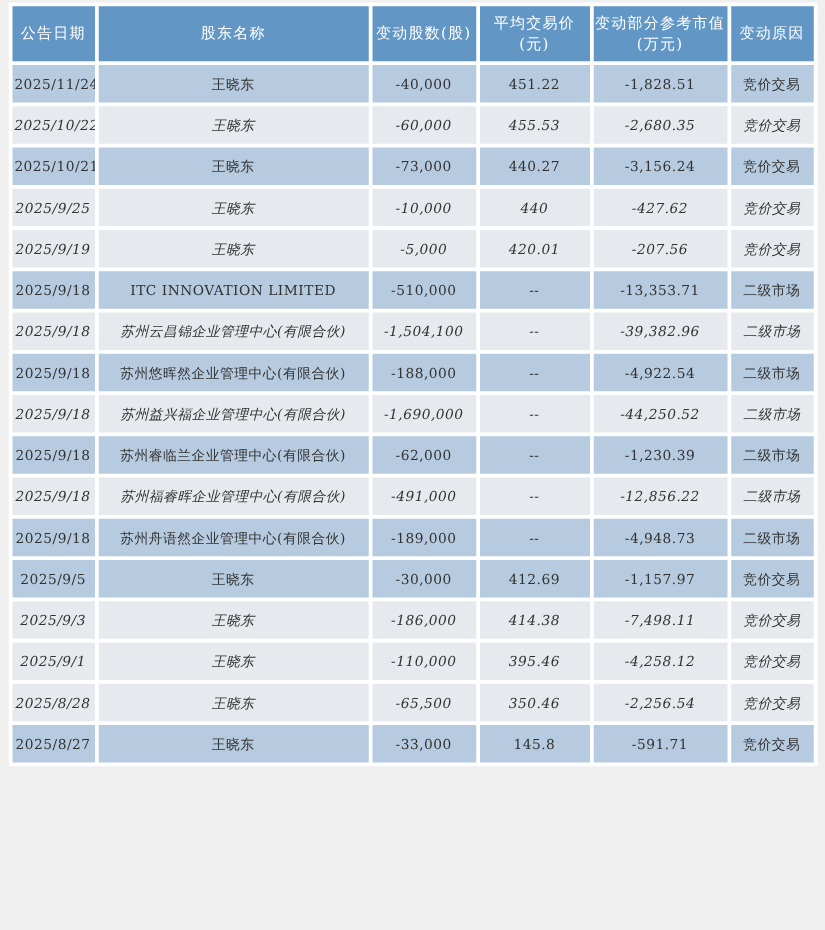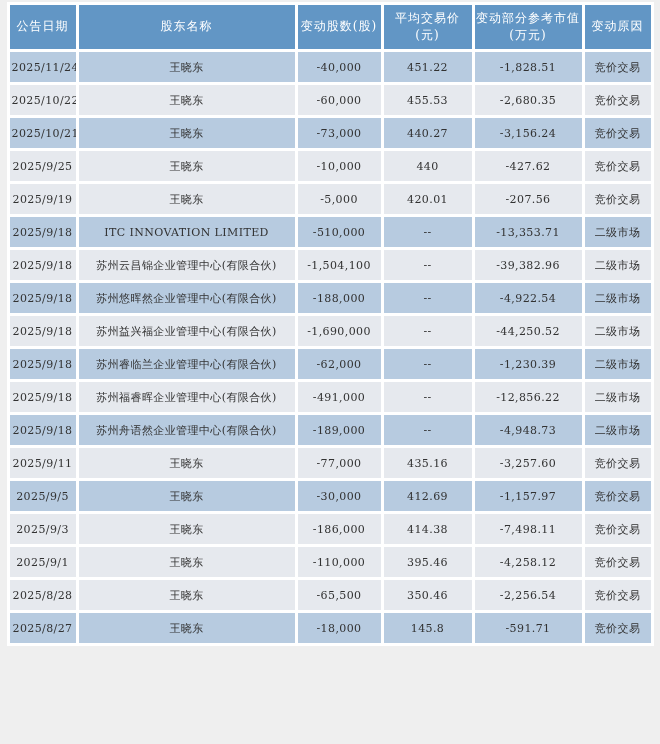--- a/index.html
+++ b/index.html
@@ -47,21 +47,21 @@
     font-size: 11px;
     color: var(--cell-text);
     text-align: center;
     vertical-align: middle;
     padding: 0 2px;
     letter-spacing: 0.4px;
     white-space: nowrap;
     overflow: hidden;
   }
   tr.dark td  { background: var(--row-dark); }
-  tr.light td { background: var(--row-light); }
+  tr.light td { background: var(--row-light); font-style: italic; }
 </style>
 </head>
 <body>
 
 <table class="holdings">
   <colgroup>
     <col style="width:66px">
     <col style="width:216px">
     <col style="width:83px">
     <col style="width:88px">
@@ -170,28 +170,20 @@
         <td>二级市场</td>
       </tr>
       <tr class="dark">
         <td>2025/9/18</td>
         <td>苏州舟语然企业管理中心(有限合伙)</td>
         <td>-189,000</td>
         <td>--</td>
         <td>-4,948.73</td>
         <td>二级市场</td>
       </tr>
-      <tr class="light">
-        <td>2025/9/11</td>
-        <td>王晓东</td>
-        <td>-77,000</td>
-        <td>435.16</td>
-        <td>-3,257.60</td>
-        <td>竞价交易</td>
-      </tr>
       <tr class="dark">
         <td>2025/9/5</td>
         <td>王晓东</td>
         <td>-30,000</td>
         <td>412.69</td>
         <td>-1,157.97</td>
         <td>竞价交易</td>
       </tr>
       <tr class="light">
         <td>2025/9/3</td>
@@ -213,19 +205,19 @@
         <td>2025/8/28</td>
         <td>王晓东</td>
         <td>-65,500</td>
         <td>350.46</td>
         <td>-2,256.54</td>
         <td>竞价交易</td>
       </tr>
       <tr class="dark">
         <td>2025/8/27</td>
         <td>王晓东</td>
-        <td>-18,000</td>
+        <td>-33,000</td>
         <td>145.8</td>
         <td>-591.71</td>
         <td>竞价交易</td>
       </tr>
     </tbody>
 </table>
 
 </body></html>

